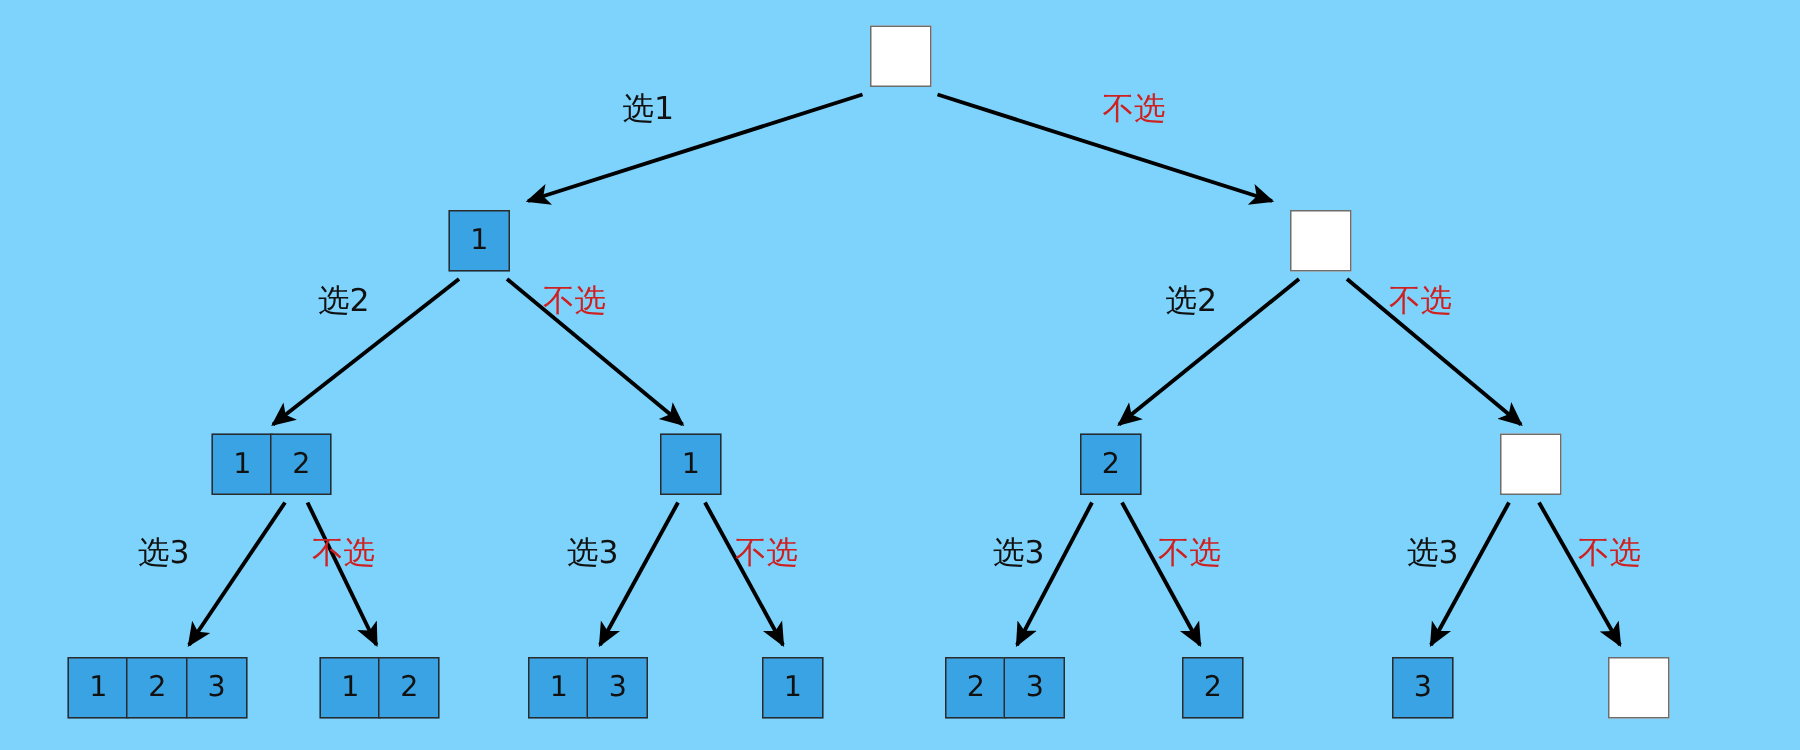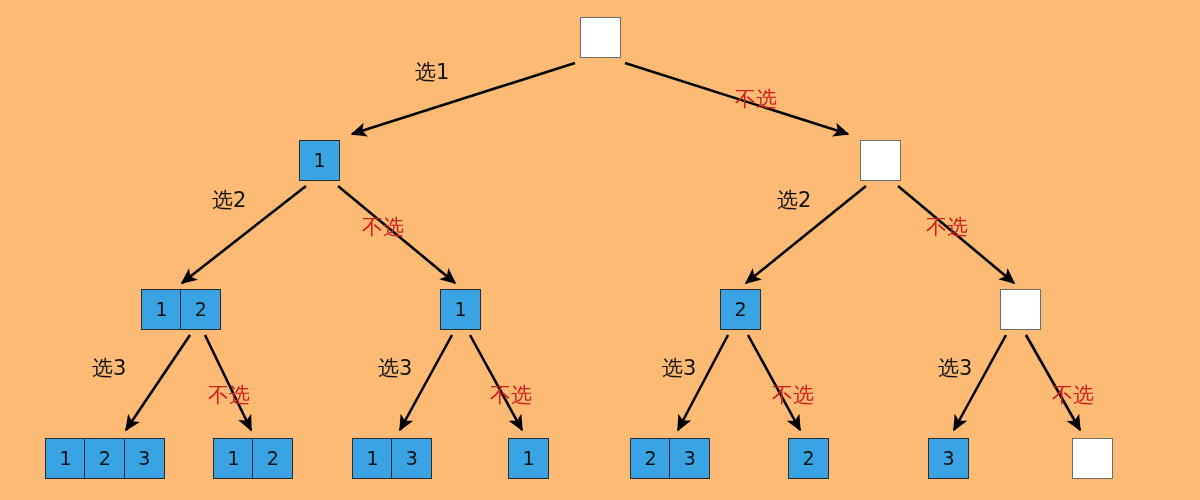--- a/index.html
+++ b/index.html
@@ -7,21 +7,21 @@
     padding: 0;
     background: #ffffff;
   }
   body {
     font-family: "DejaVu Sans", "Liberation Sans", sans-serif;
   }
   #canvas {
     position: relative;
     width: 1200px;
     height: 500px;
-    background: #fdba74;
+    background: #7dd3fc;
     overflow: hidden;
   }
   #edge-layer {
     position: absolute;
     left: 0;
     top: 0;
     width: 1200px;
     height: 500px;
     pointer-events: none;
   }
@@ -61,21 +61,20 @@
     font-size: 21px;
     line-height: 1;
     white-space: nowrap;
     color: #111111;
   }
   .edge-label.take {
     color: #111111;
   }
   .edge-label.skip {
     color: #cf2020;
-    margin-top: 27px;
   }
 </style>
 </head>
 <body>
 
 <div id="canvas">
 
   <svg id="edge-layer" viewBox="0 0 1200 500" width="1200" height="500">
     <defs>
       <marker id="arrowhead" markerWidth="7" markerHeight="7" refX="5.6" refY="3" orient="auto" markerUnits="strokeWidth">

